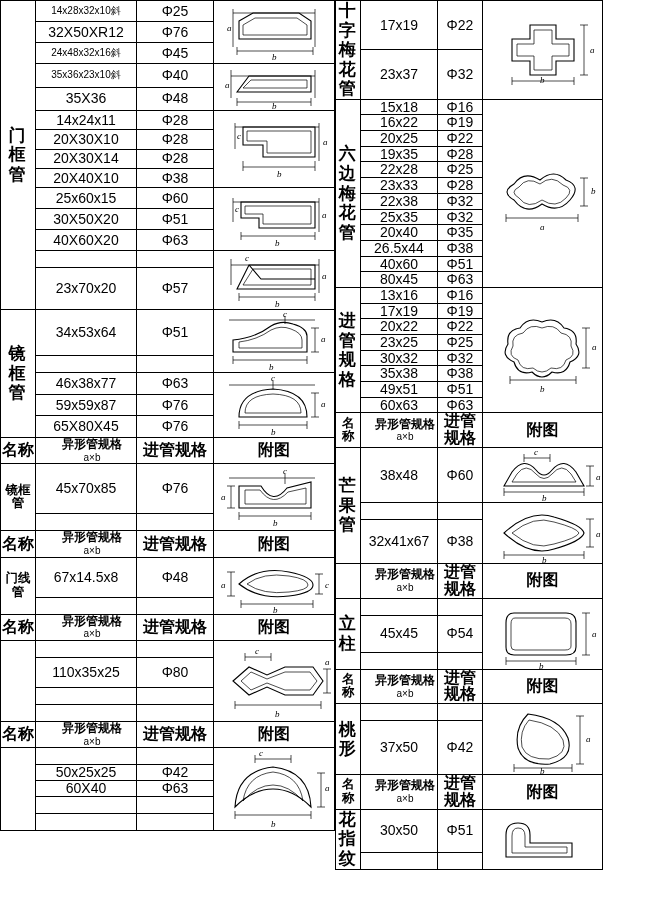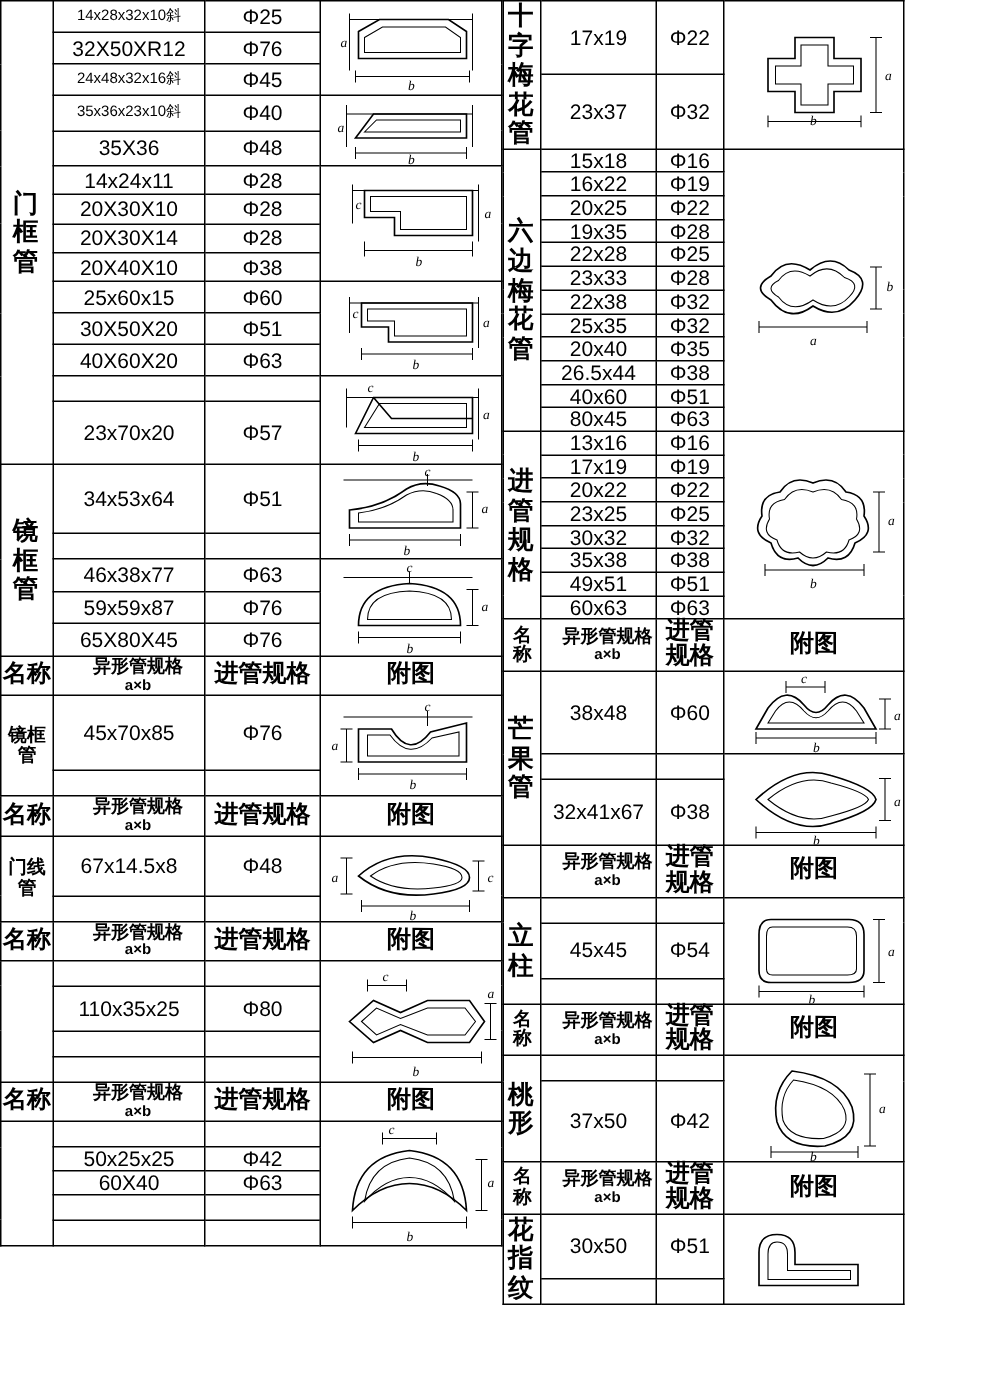--- a/index.html
+++ b/index.html
@@ -10,21 +10,21 @@
   .left{left:0;width:335px;}
   .right{left:335px;width:268px;}
   td{border:1px solid #000;padding:0;text-align:center;vertical-align:middle;font-size:13px;line-height:1.05;}
   .cat{font-size:17px;font-weight:bold;letter-spacing:2px;width:34px;}
   .cat span{display:block;line-height:1.15;}
   .spec{width:100px;font-size:14px;}
   .spec.small{font-size:10px;}
   .dia{width:76px;font-size:14px;}
   .fig{width:120px;}
   .hdr{font-size:12px;font-weight:bold;line-height:1.15;padding-left:12px;}
-  .hdr .sub{font-size:10px;font-weight:bold;display:block;}
+  .hdr .sub{font-size:10px;font-weight:normal;display:block;}
   .hdr2{font-size:16px;font-weight:bold;}
   .catname{font-size:12.5px;font-weight:bold;line-height:1.1;}
   .empty{height:16px;}
   svg{display:block;margin:0 auto;}
   .ln{fill:none;stroke:#000;stroke-width:1.1;}
   .thin{fill:none;stroke:#000;stroke-width:0.7;}
   .lbl{font-size:9px;font-family:"Liberation Serif",serif;font-style:italic;}
 </style>
 </head>
 <body>

